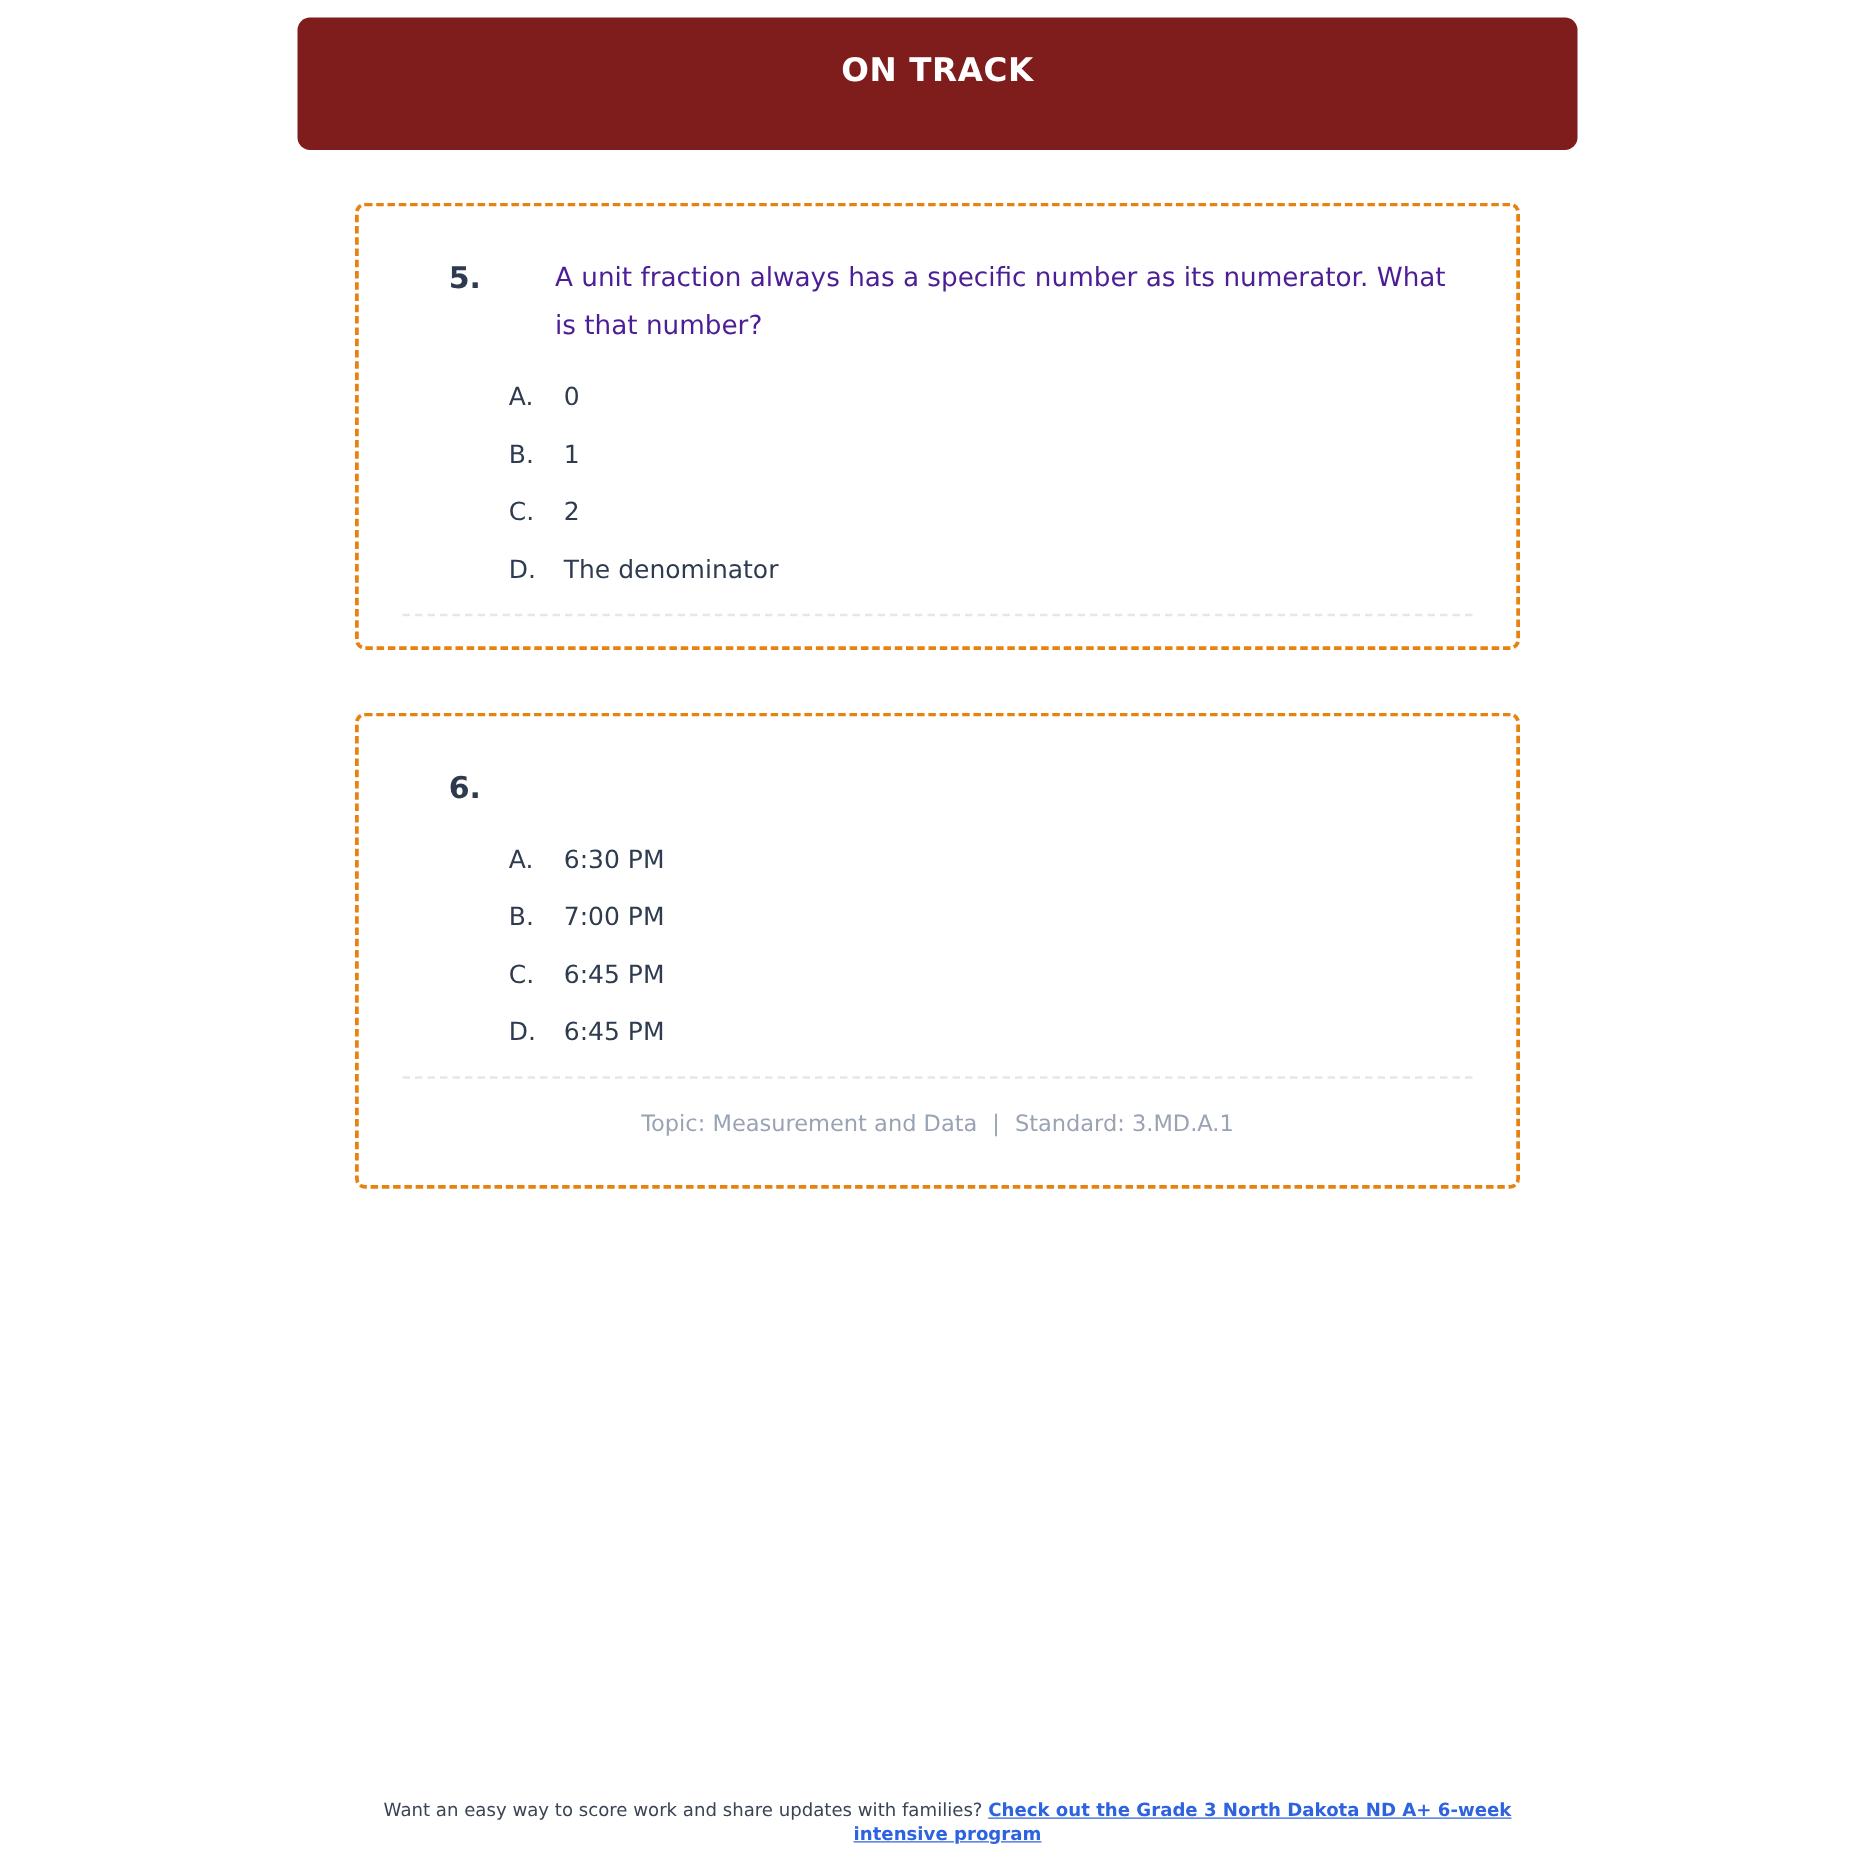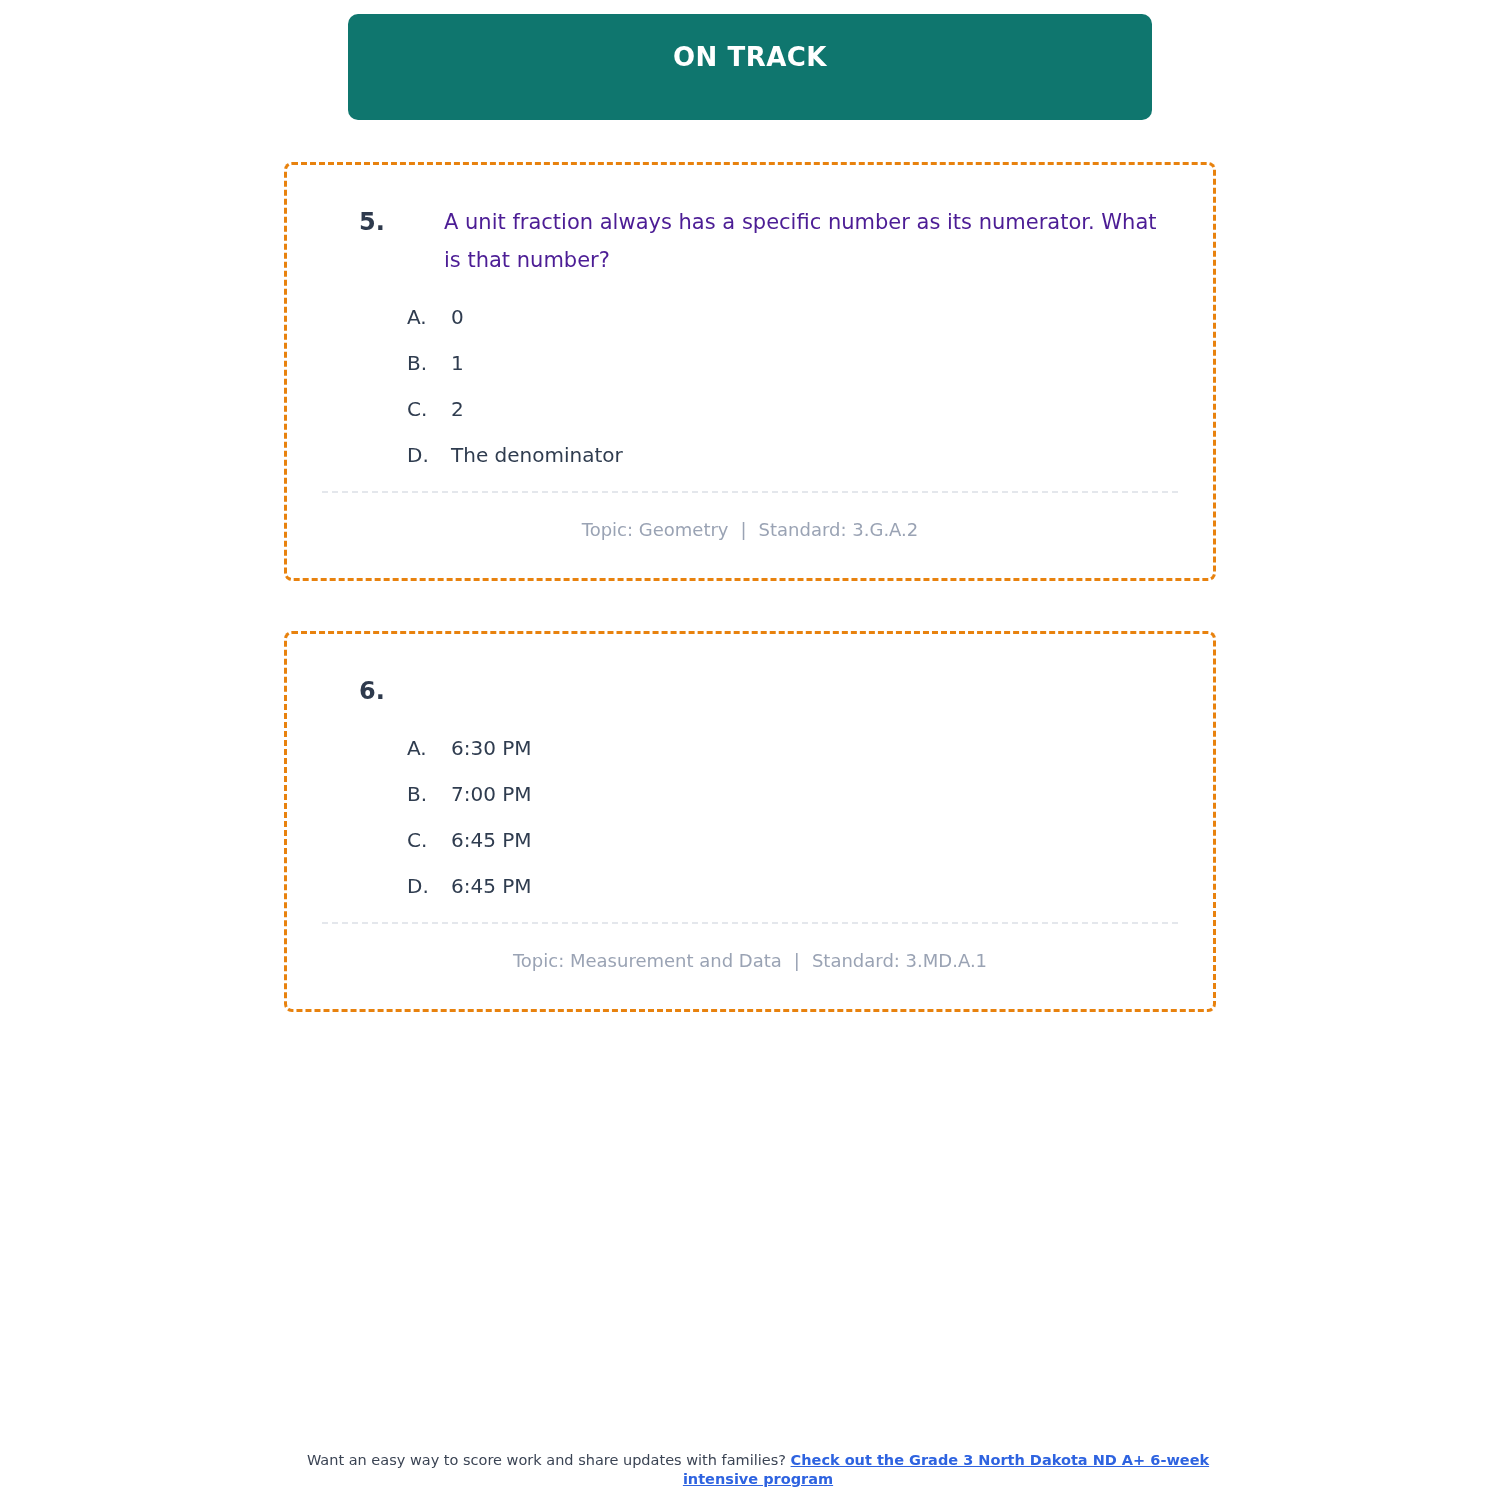--- a/index.html
+++ b/index.html
@@ -5,23 +5,23 @@
   * { margin: 0; padding: 0; box-sizing: border-box; }
   html, body {
     width: 1500px;
     height: 1500px;
     background: #ffffff;
     font-family: "DejaVu Sans", "Liberation Sans", sans-serif;
     position: relative;
     overflow: hidden;
   }
   .banner {
-    width: 804px;
+    width: 1024px;
     margin: 14px auto 0 auto;
-    background: #0f766e;
+    background: #7f1d1d;
     border-radius: 10px;
     padding: 28px 20px 26px 20px;
     text-align: center;
     color: #ffffff;
   }
   .banner-title {
     font-size: 26px;
     font-weight: bold;
     letter-spacing: 0.5px;
     margin-bottom: 22px;
@@ -95,21 +95,20 @@
   .page-footer {
     position: absolute;
     left: 16px;
     right: 0;
     top: 1440px;
     text-align: center;
     font-size: 14.5px;
     color: #3B4454;
     line-height: 19px;
     padding: 0 260px;
-    margin-top: 11px;
   }
   .page-footer a {
     color: #2E63E0;
     font-weight: bold;
     text-decoration: underline;
     cursor: pointer;
   }
 </style>
 </head>
 <body>
@@ -135,23 +134,20 @@
     <div class="option-row">
       <span class="option-letter">C.</span>
       <span class="option-text">2</span>
     </div>
     <div class="option-row">
       <span class="option-letter">D.</span>
       <span class="option-text">The denominator</span>
     </div>
   </div>
   <hr class="q-divider">
-  <div class="q-meta">
-    <span>Topic: Geometry</span><span class="sep">|</span><span>Standard: 3.G.A.2</span>
-  </div>
 </div>
 
 <div class="card card-2">
   <div class="q-row">
     <div class="q-num">6.</div>
   </div>
   <div class="options">
     <div class="option-row">
       <span class="option-letter">A.</span>
       <span class="option-text">6:30 PM</span>

